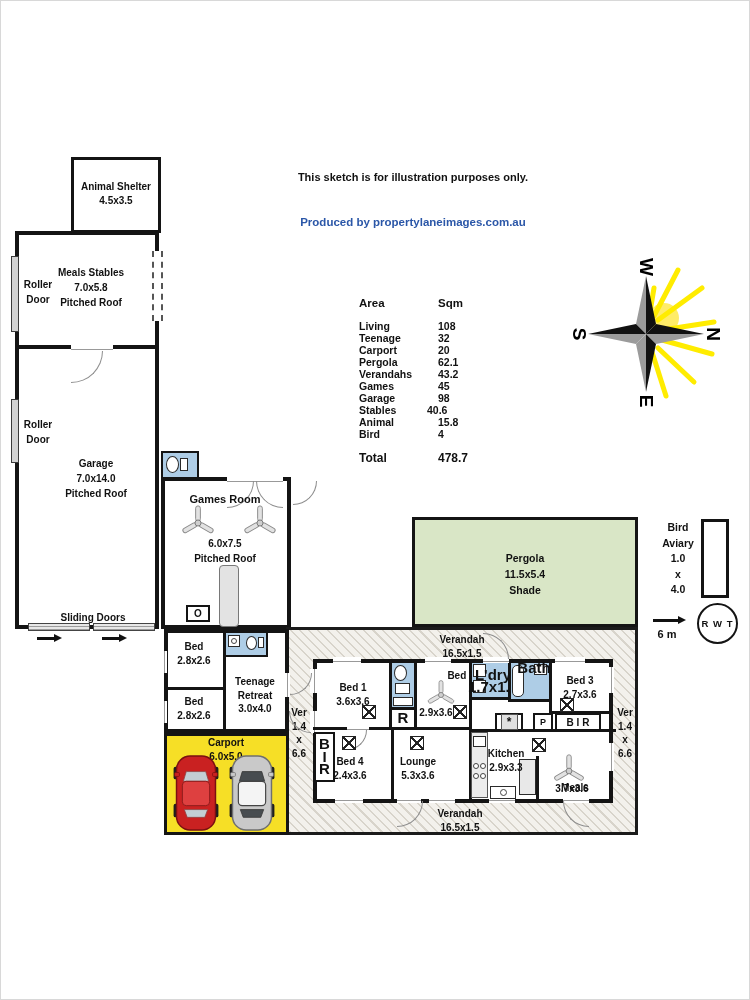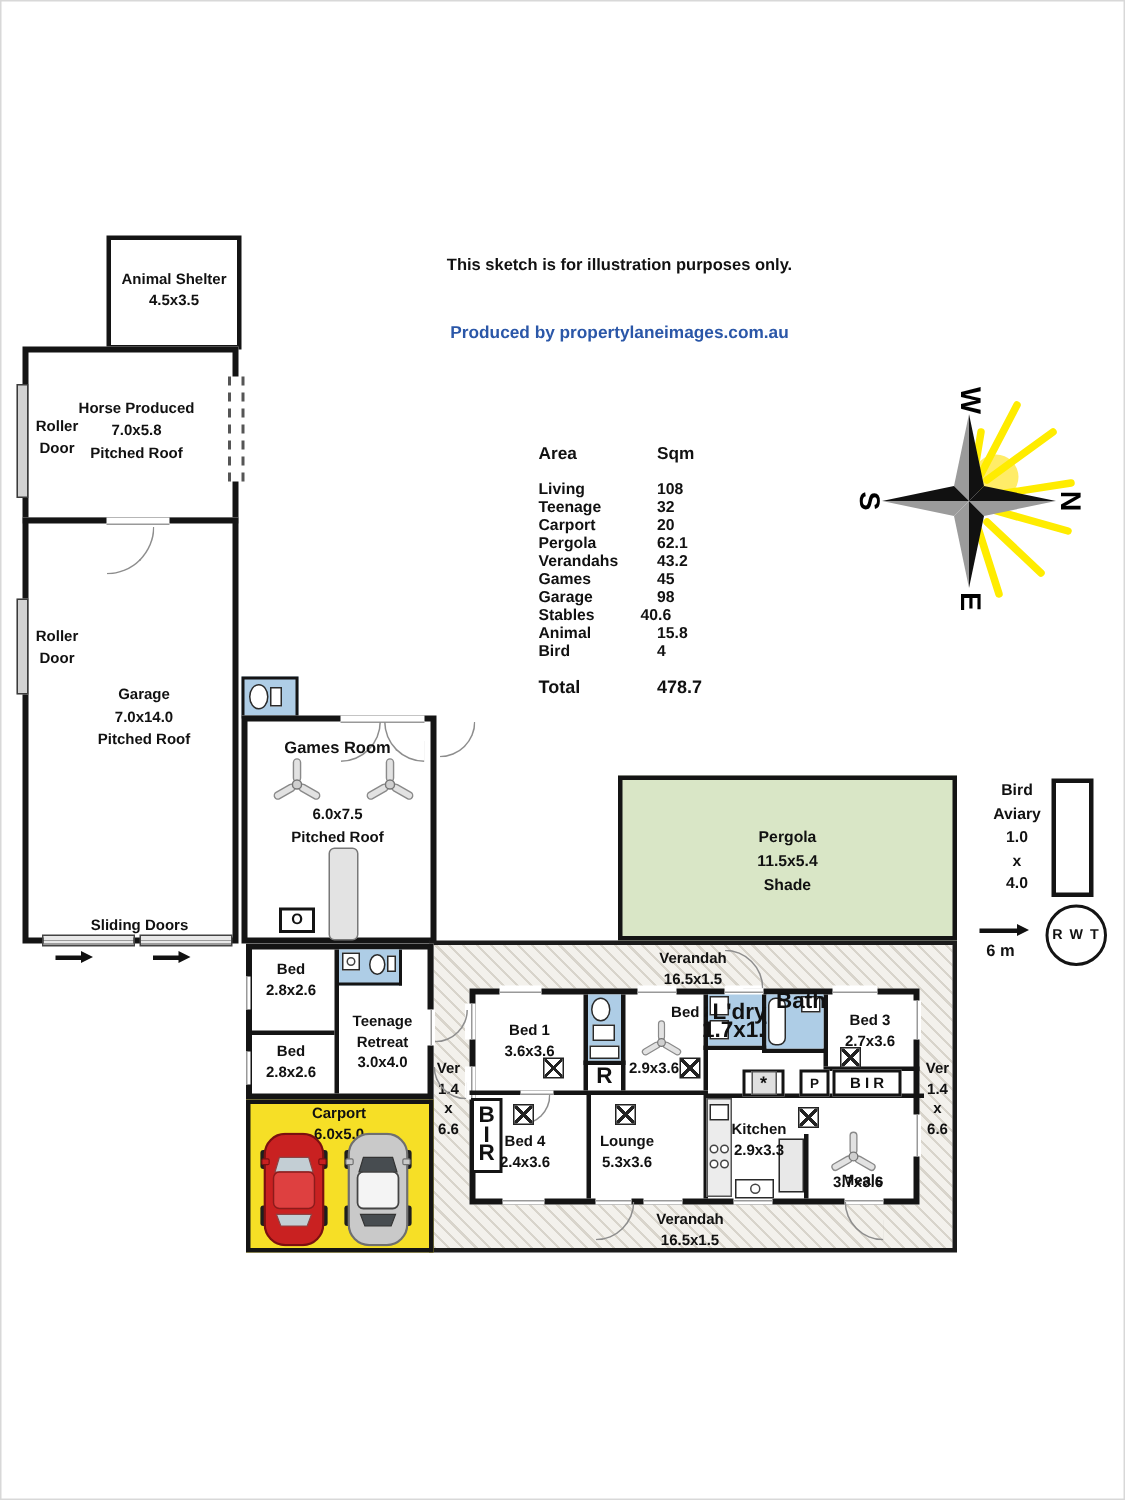--- a/index.html
+++ b/index.html
@@ -53,21 +53,21 @@
   <div class="room" style="left:70px;top:156px;width:90px;height:76px;border-width:3.5px"></div>
   <div class="lbl" style="left:115px;top:179px">
     <div>Animal Shelter</div>
       <div>4.5x3.5</div>
   </div>
 
   <div class="room" style="left:14px;top:230px;width:144px;height:118px"></div>
   <div class="rollbar" style="left:10px;top:255px;width:8px;height:76px"></div>
   <div class="dash" style="left:151px;top:250px;width:11px;height:70px"></div>
   <div class="lbl" style="left:90px;top:264px;line-height:15px">
-    <div>Horse Produced</div>
+    <div>Meals Stables</div>
       <div>7.0x5.8</div>
       <div>Pitched Roof</div>
   </div>
   <div class="lbl" style="left:37px;top:276px;line-height:15px">
     <div>Roller</div>
       <div>Door</div>
   </div>
 
   <div class="room" style="left:14px;top:344px;width:144px;height:284px"></div>
   <div class="wgap h" style="left:70px;top:344px;width:42px;height:8px"></div>

